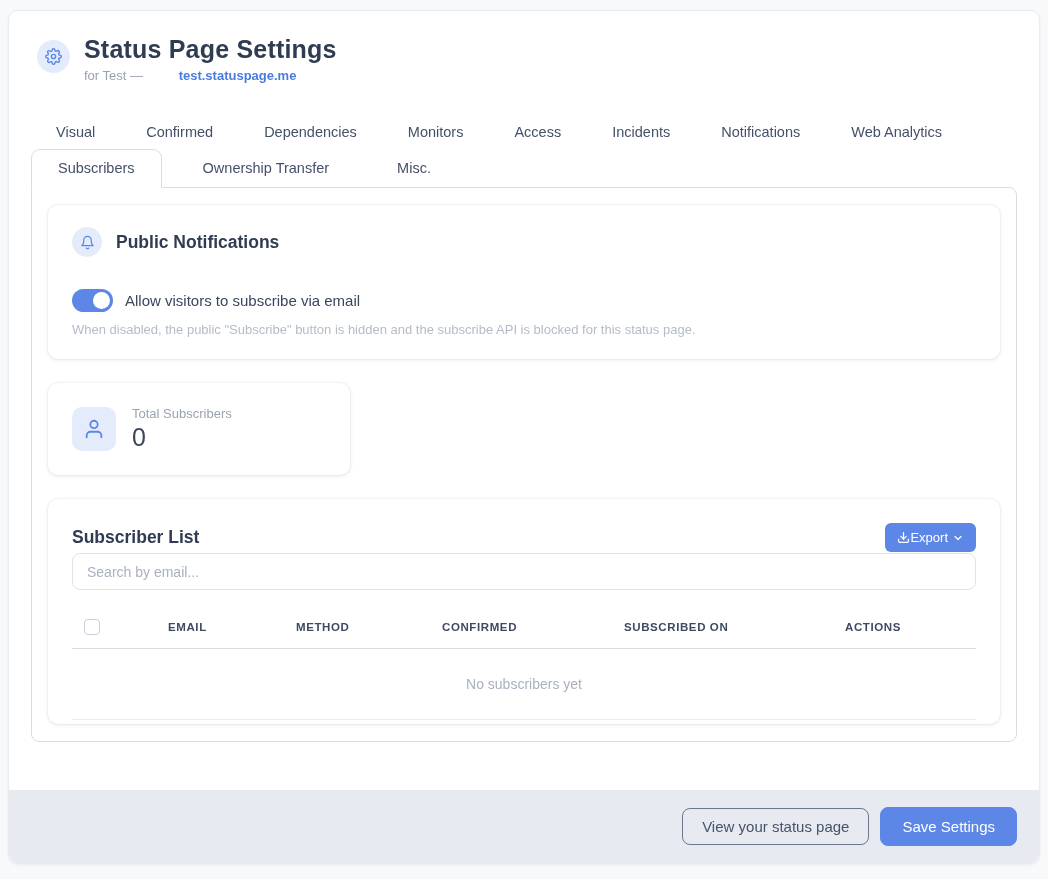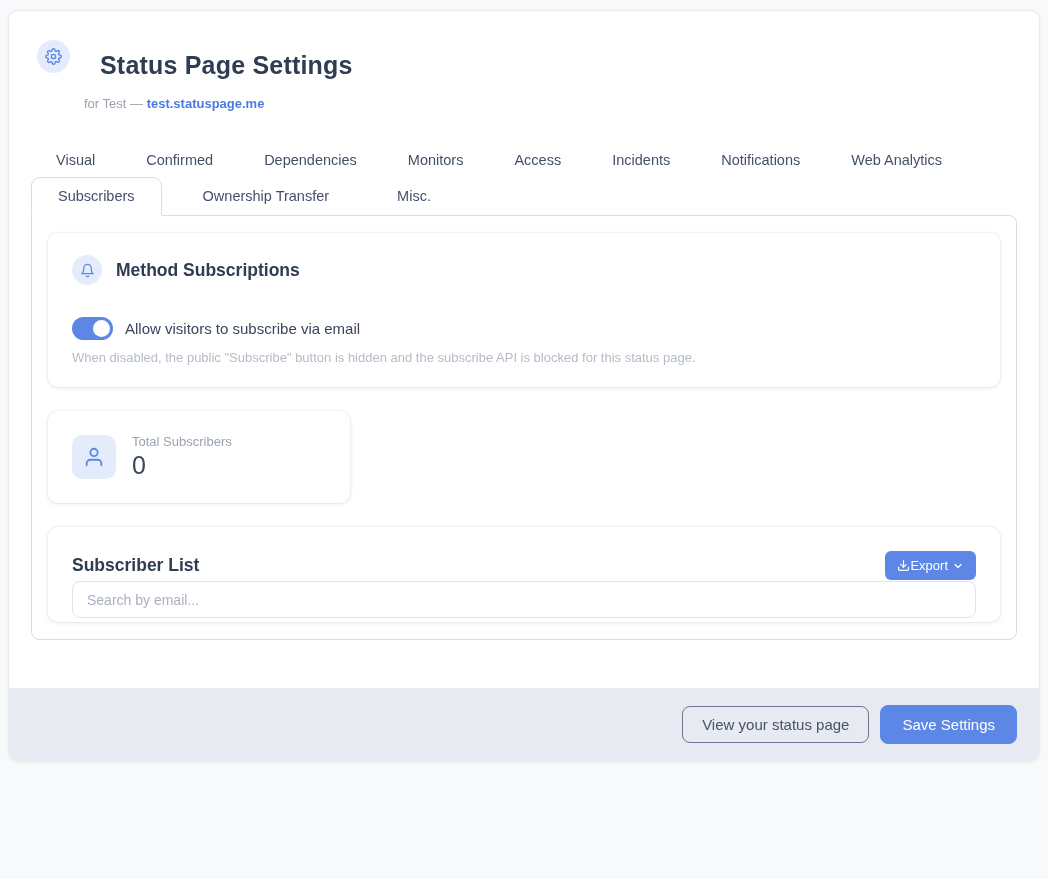--- a/index.html
+++ b/index.html
@@ -36,25 +36,25 @@
   
   .header { display: flex; align-items: flex-start; gap: 14px; padding-left: 6px; }
   .header-icon {
     width: 33px; height: 33px; border-radius: 50%;
     background: var(--icon-bg);
     display: flex; align-items: center; justify-content: center;
     flex: 0 0 auto; margin-top: 5px;
   }
   .header-icon svg { stroke: var(--accent); }
   h1 {
-    margin: 16px; font-size: 25px; font-weight: 700;
+    margin: 0; font-size: 25px; font-weight: 700;
     color: var(--title); letter-spacing: 0.2px;
   }
   .subtitle { margin-top: 4px; font-size: 13px; color: var(--muted); }
-  .subtitle a { color: var(--link); text-decoration: none; font-weight: 600; cursor: pointer; }
+  .subtitle a { color: var(--link); text-decoration: none; font-weight: 600; cursor: pointer; margin-left: 32px; }
 
   
   .tabs-row1 { display: flex; margin-top: 34px; padding-left: 6px; }
   .tab1 {
     padding: 7px 19px; font-size: 14.5px; color: #44506a; cursor: pointer;
     white-space: nowrap; margin-right: 13px;
   }
   .tabs-row2 { display: flex; position: relative; z-index: 2; margin-top: 2px; }
   .tab2 {
     padding: 10px 26px; font-size: 14.5px; color: #44506a; cursor: pointer;
@@ -222,21 +222,21 @@
     <div class="panel">
 
       <div class="subcard">
         <div class="ps-title-row">
           <div class="ps-icon">
             <svg width="15" height="15" viewBox="0 0 24 24" fill="none" stroke-width="2" stroke-linecap="round" stroke-linejoin="round">
               <path d="M18 8A6 6 0 0 0 6 8c0 7-3 9-3 9h18s-3-2-3-9"></path>
               <path d="M13.73 21a2 2 0 0 1-3.46 0"></path>
             </svg>
           </div>
-          <div class="ps-title">Method Subscriptions</div>
+          <div class="ps-title">Public Notifications</div>
         </div>
         <div class="toggle-row">
           <div class="toggle">
               <div class="knob"></div>
             </div>
           <div class="toggle-label">Allow visitors to subscribe via email</div>
         </div>
         <div class="help-text">When disabled, the public "Subscribe" button is hidden and the subscribe API is blocked for this status page.</div>
       </div>
 
@@ -268,20 +268,33 @@
             <span style="display:flex; margin-left:4px;">
               <svg width="12" height="12" viewBox="0 0 24 24" fill="none" stroke-width="2.4" stroke-linecap="round" stroke-linejoin="round">
                 <polyline points="6 9 12 15 18 9"></polyline>
               </svg>
             </span>
           </button>
         </div>
 
         <input class="search-input" type="text" placeholder="Search by email..." style="">
 
+        <div class="table">
+          <div class="thead">
+            <div>
+                <div class="checkbox"></div>
+              </div>
+            <div class="th">Email</div>
+            <div class="th">Method</div>
+            <div class="th">Confirmed</div>
+            <div class="th">Subscribed On</div>
+            <div class="th">Actions</div>
+          </div>
+          <div class="empty-row">No subscribers yet</div>
+        </div>
       </div>
 
     </div>
   </div>
 
   <div class="footer">
     <button class="btn btn-outline">View your status page</button>
     <button class="btn btn-primary">Save Settings</button>
   </div>
 </div>

